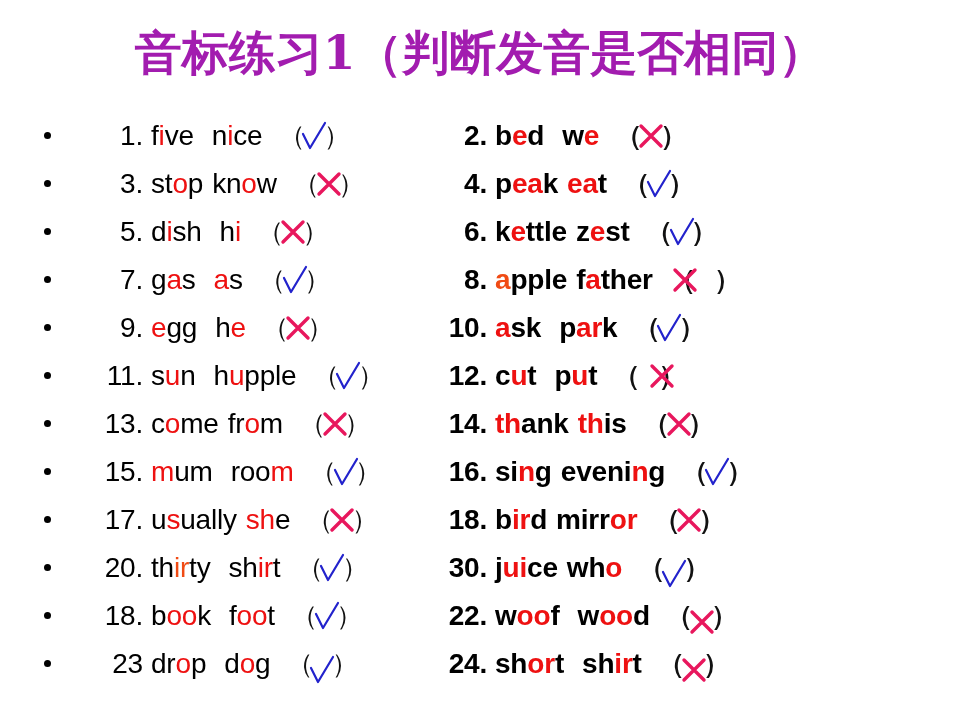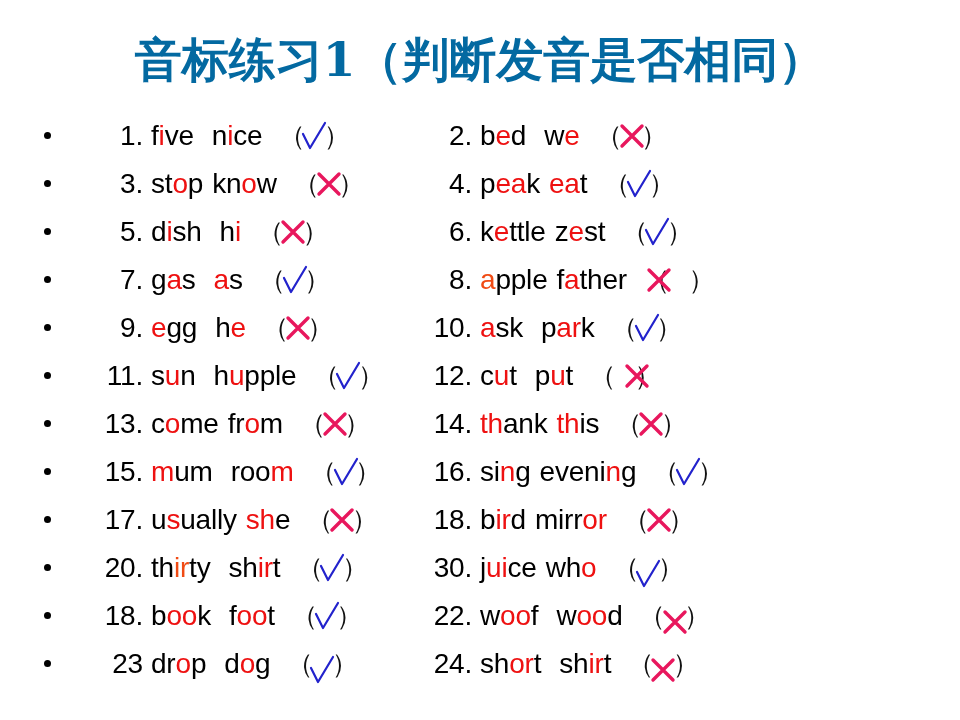--- a/index.html
+++ b/index.html
@@ -16,28 +16,28 @@
   }
   #slide {
     position: relative;
     width: 960px;
     height: 720px;
     background: #ffffff;
   }
   #slide-title {
     position: absolute;
     left: 0;
-    top: 29px;
+    top: 22px;
     width: 960px;
     text-align: center;
     font-family: "DejaVu Serif", "Liberation Serif", serif;
     font-size: 47px;
     font-weight: 700;
     letter-spacing: 0px;
-    color: #0369a1;
+    color: #a21caf;
     white-space: nowrap;
   }
   #body-list {
     position: absolute;
     left: 0;
     top: 112px;
     width: 960px;
   }
   .line {
     position: relative;
@@ -59,24 +59,25 @@
   .colL {
     position: absolute;
     left: 68px;
     top: 0;
     width: 380px;
     text-align: left;
     margin-left: 31px;
   }
   .colR {
     position: absolute;
-    left: 428px;
+    left: 443px;
     top: 0;
     width: 500px;
     text-align: left;
+    font-weight: bold;
   }
   .idx {
     display: inline-block;
     min-width: 44px;
     text-align: right;
     color: #000000;
   }
   .words {
     display: inline-block;
     margin-left: 8px;

